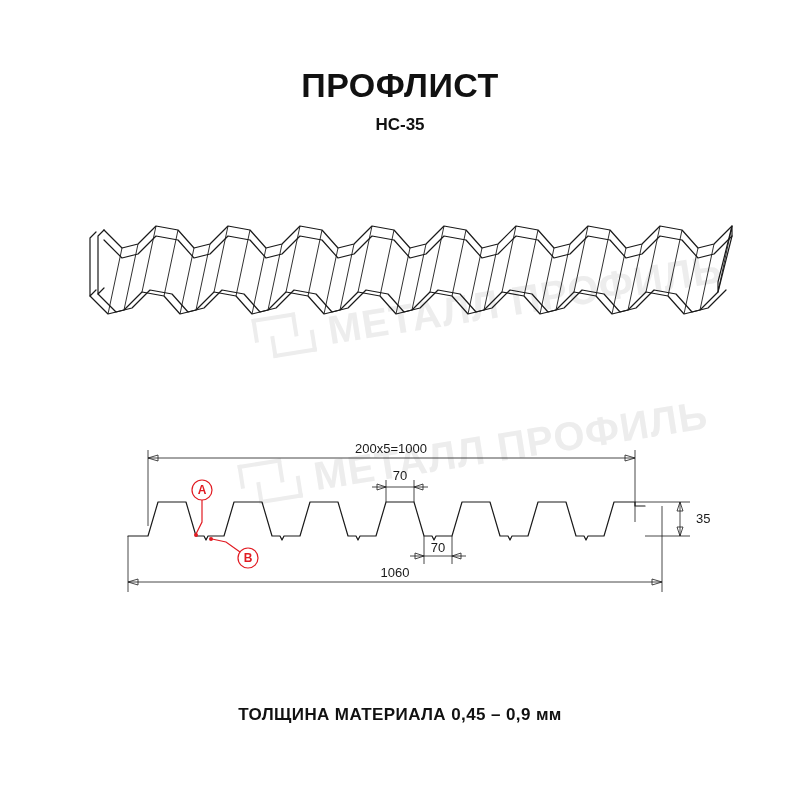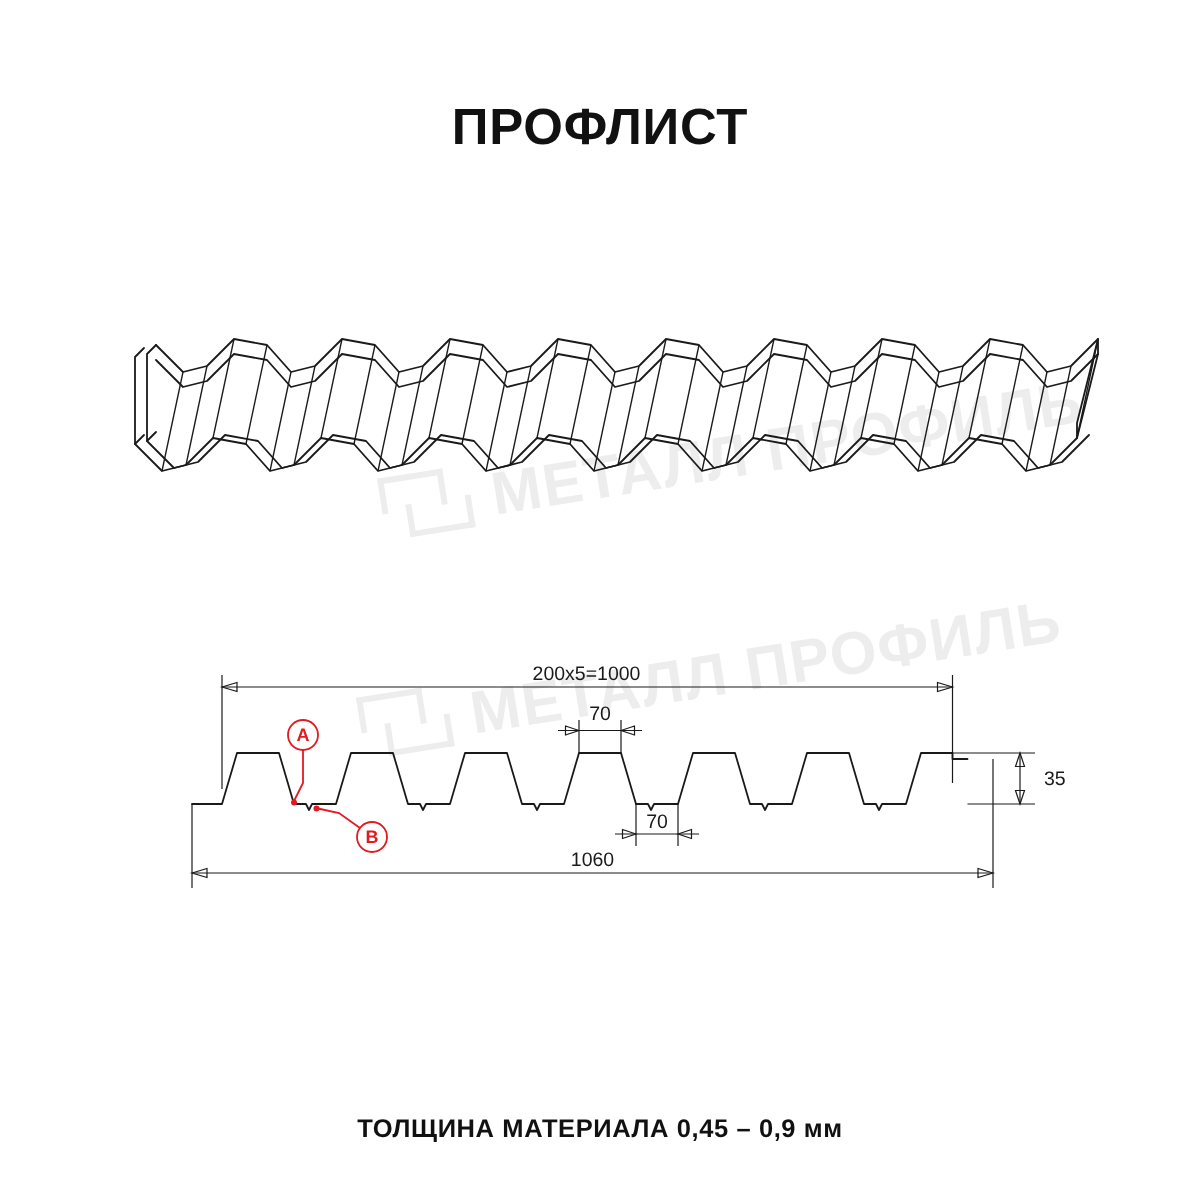--- a/index.html
+++ b/index.html
@@ -46,21 +46,20 @@
   .footnote {
     position: absolute;
     top: 705px;
     left: 0;
     width: 800px;
     text-align: center;
     font-size: 17px;
     font-weight: bold;
     letter-spacing: 0.4px;
     color: #111111;
-    margin-top: 38px;
   }
   
   .watermark {
     position: absolute;
     display: flex;
     align-items: center;
     gap: 14px;
     color: #efefef;
     font-weight: bold;
     pointer-events: none;
@@ -123,20 +122,21 @@
     fill: #e11b22;
   }
 </style>
 </head>
 <body>
 
 <div class="page">
 
   <div class="title">ПРОФЛИСТ</div>
 
+  <div class="subtitle">НС-35</div>
 
   <div class="watermark" id="wm-top">
     <span class="wm-mark"></span>
     <span class="wm-text">МЕТАЛЛ ПРОФИЛЬ</span>
   </div>
 
   <div class="drawing" id="iso-drawing">
     <svg width="690" height="130" viewBox="0 0 690 130">
 
       <g class="ln">

